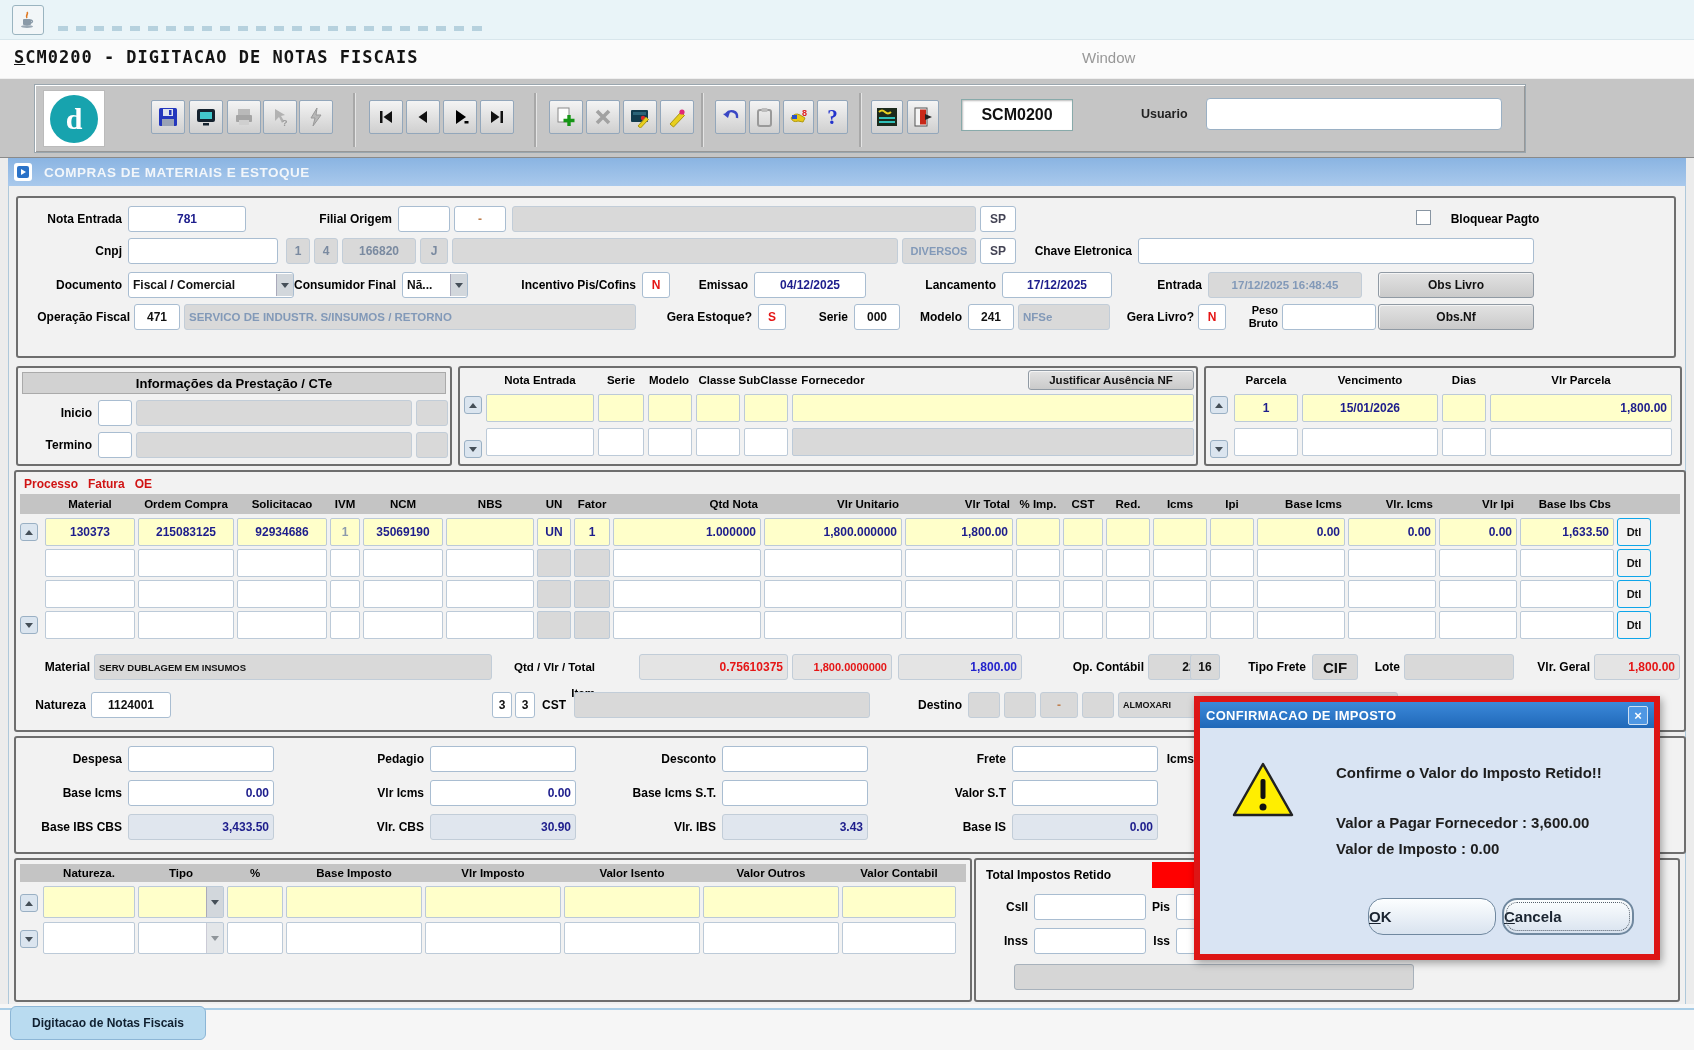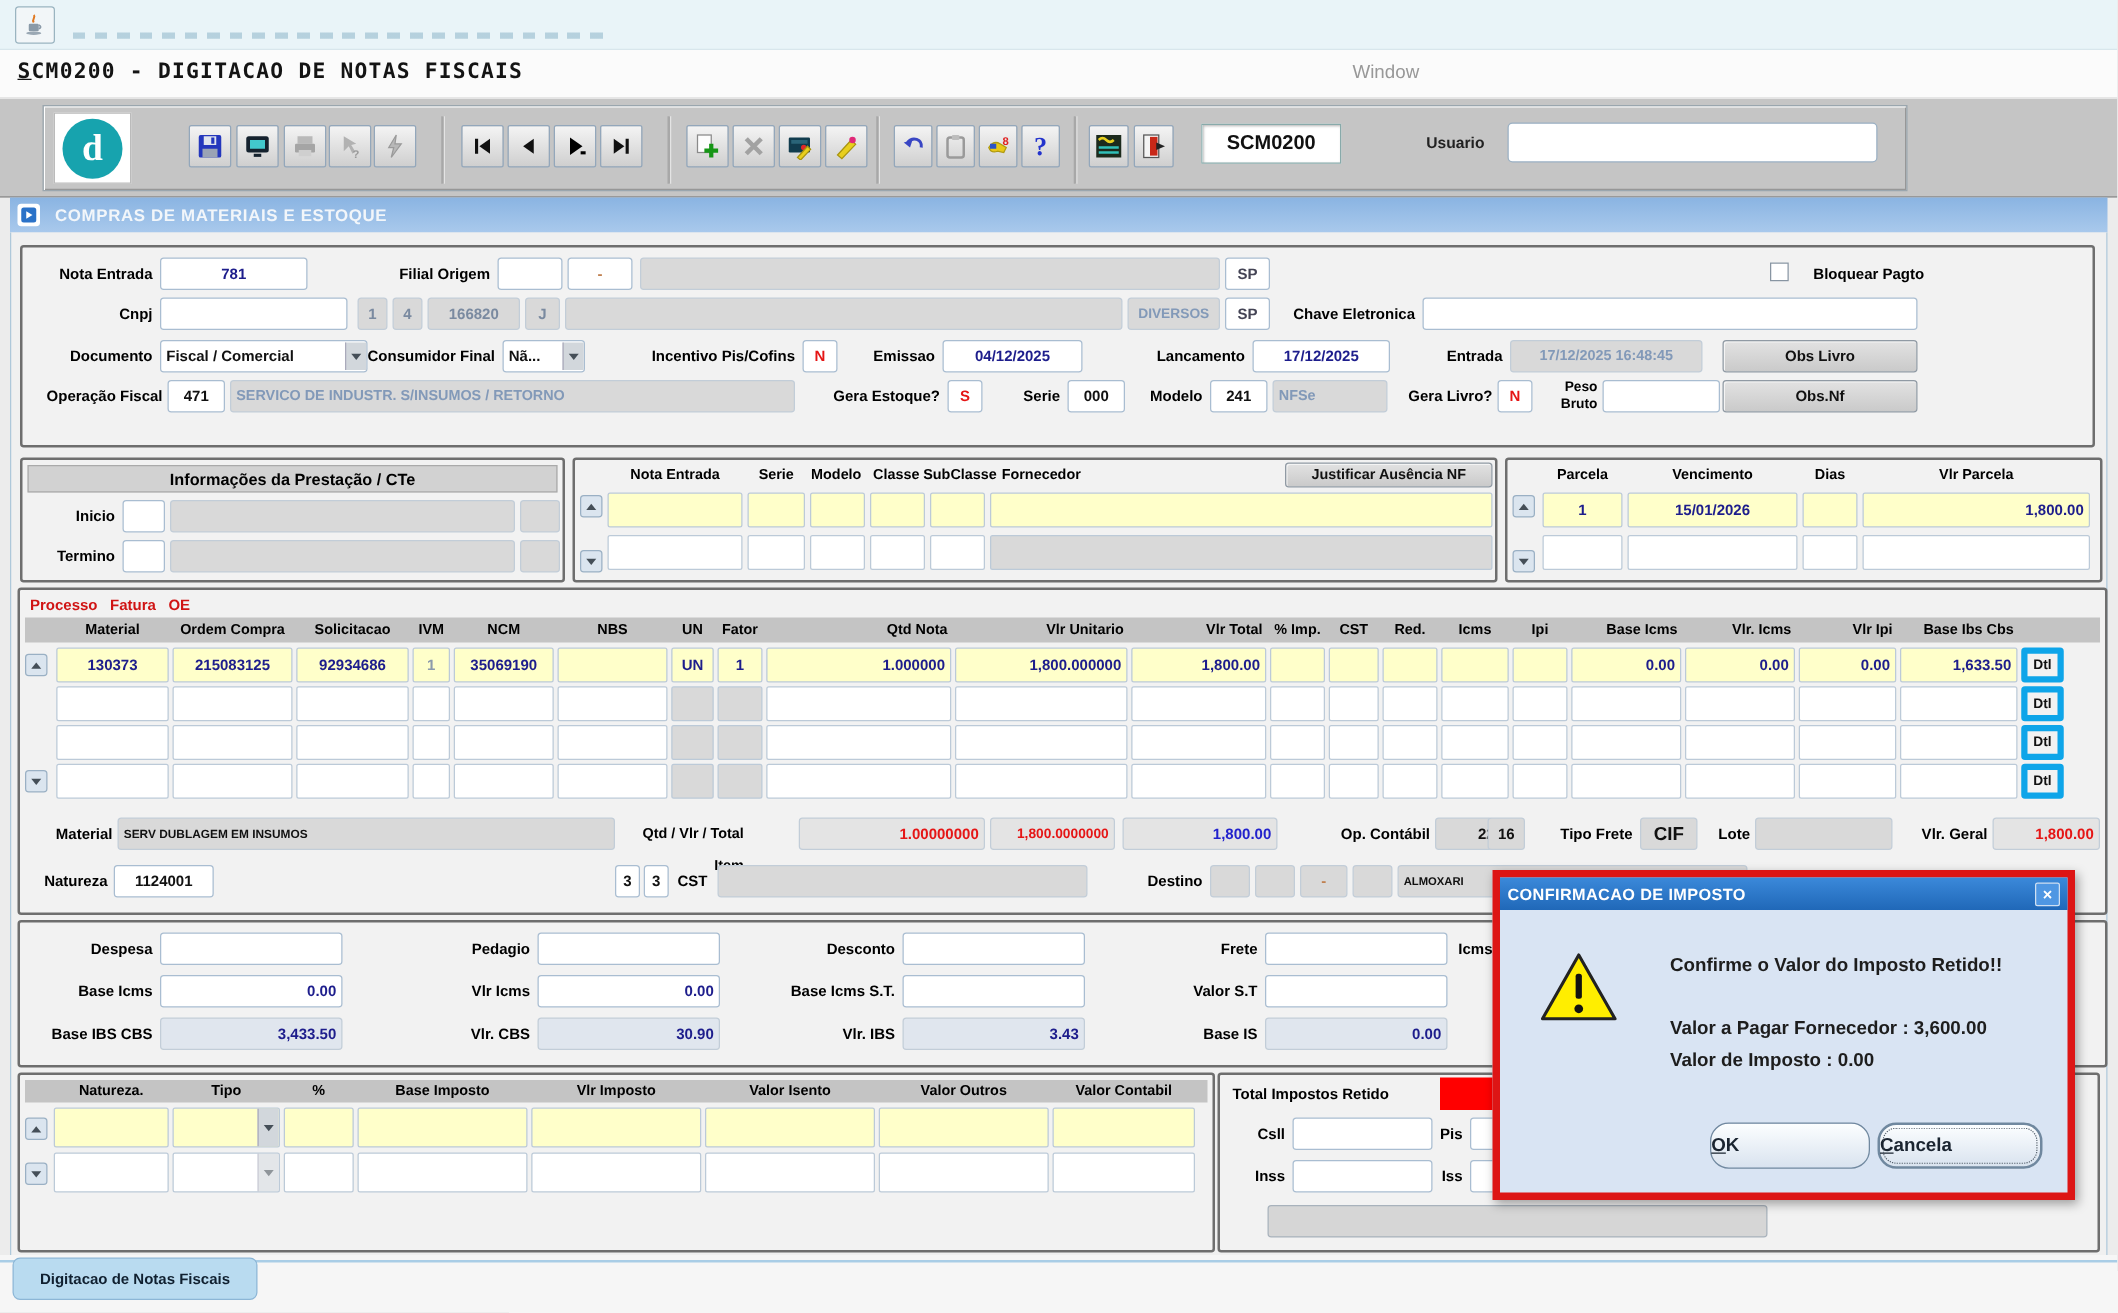--- a/index.html
+++ b/index.html
@@ -47,21 +47,21 @@
   .scrbtn{width:18px;height:18px;background:#dbe5ef;border:1px solid #9ab0c4;border-radius:3px;display:flex;align-items:center;justify-content:center;}
   .checkbox{width:15px;height:15px;background:#fff;border:1px solid #8895a2;}
   .gridhdr{background:#c4c4c4;}
   .gh{font:bold 11.5px "Liberation Sans",sans-serif;color:#000;display:flex;align-items:center;justify-content:center;white-space:nowrap;}
   .gh.r{justify-content:flex-end;padding-right:3px;}
   .grow{display:grid;grid-template-columns:22px 90px 96px 90px 30px 80px 88px 34px 36px 148px 138px 108px 44px 40px 44px 54px 44px 88px 88px 78px 94px 34px;column-gap:3px;}
   .gc{border:1px solid #bccad8;border-radius:2px;background:#fff;display:flex;align-items:center;justify-content:center;font:bold 12px "Liberation Sans",sans-serif;color:#1d1d8c;height:28px;}
   .gc.y{background:#ffffca;}
   .gc.gy{background:#d9d9d9;}
   .gc.num{justify-content:flex-end;padding-right:4px;}
-  .dtl{background:#f2f2f2;border:5px solid #0ea5e9;border-radius:3px;font:bold 11px "Liberation Sans",sans-serif;color:#111;display:flex;align-items:center;justify-content:center;height:28px;}
+  .dtl{background:#f2f2f2;border:1px solid #0ea5e9;border-radius:3px;font:bold 11px "Liberation Sans",sans-serif;color:#111;display:flex;align-items:center;justify-content:center;height:28px;}
   .rrow{display:grid;grid-template-columns:20px 92px 86px 56px 136px 136px 136px 136px 114px;column-gap:3px;}
   .smallbold{font:bold 9.5px "Liberation Sans",sans-serif;color:#111;}
   
   .modal{left:1194px;top:696px;width:466px;height:264px;border:6px solid #dd1515;background:#d9e4f3;box-shadow:2px 3px 8px rgba(0,0,0,.35);}
   .mtitle{height:26px;background:linear-gradient(#3b89da,#2068b8);display:flex;align-items:center;padding:0 6px;}
   .mtitle-txt{color:#fff;font:bold 13px "Liberation Sans",sans-serif;letter-spacing:.3px;}
   .mclose{margin-left:auto;width:20px;height:19px;background:#4f97e3;border:1px solid #cfe0f2;color:#fff;font:bold 13px "Liberation Sans",sans-serif;display:flex;align-items:center;justify-content:center;border-radius:2px;}
   .mline{position:absolute;font:bold 15px "Liberation Sans",sans-serif;color:#1d1d1d;}
   .dlg-btn{position:absolute;height:37px;background:linear-gradient(#fcfeff,#d9e3ef);border:1px solid #70889f;border-radius:15px;display:flex;align-items:center;justify-content:flex-start;}
   .dlg-btn .btxt{display:block;font:bold 15px "Liberation Sans",sans-serif;color:#1a2430;}
@@ -505,21 +505,21 @@
         <div class="gc"></div>
         <div class="gc"></div>
         <div class="gc"></div>
         <div class="gc"></div>
       <div class="dtl">Dtl</div>
     </div>
 
     <div class="abs l" style="left:12px;top:182px;width:62px;">Material</div>
     <div class="abs f g smallbold" style="left:78px;top:182px;width:398px;">SERV DUBLAGEM EM INSUMOS</div>
     <div class="abs l" style="left:479px;top:182px;width:100px;font-size:11.5px;">Qtd / Vlr / Total Item</div>
-    <div class="abs f g rt red" style="left:623px;top:182px;width:149px;background:#e4e4e4;">1.00000000</div>
+    <div class="abs f g rt red" style="left:623px;top:182px;width:149px;background:#e4e4e4;">0.75610375</div>
     <div class="abs f g rt red" style="left:776px;top:182px;width:100px;background:#e4e4e4;font-size:11px;">1,800.0000000</div>
     <div class="abs f g rt" style="left:882px;top:182px;width:124px;background:#e4e4e4;color:#2222cc;">1,800.00</div>
     <div class="abs l" style="left:1012px;top:182px;width:116px;">Op. Contábil</div>
     <div class="abs f g ctr blk" style="left:1132px;top:182px;width:30px;padding-left:40px;">22</div>
     <div class="abs f g ctr blk" style="left:1174px;top:182px;width:30px;">16</div>
     <div class="abs l" style="left:1208px;top:182px;width:82px;">Tipo Frete</div>
     <div class="abs f g ctr blk" style="left:1296px;top:182px;width:46px;font-size:15px;">CIF</div>
     <div class="abs l" style="left:1346px;top:182px;width:38px;">Lote</div>
     <div class="abs f g" style="left:1388px;top:182px;width:110px;"></div>
     <div class="abs l" style="left:1500px;top:182px;width:74px;">Vlr. Geral</div>

